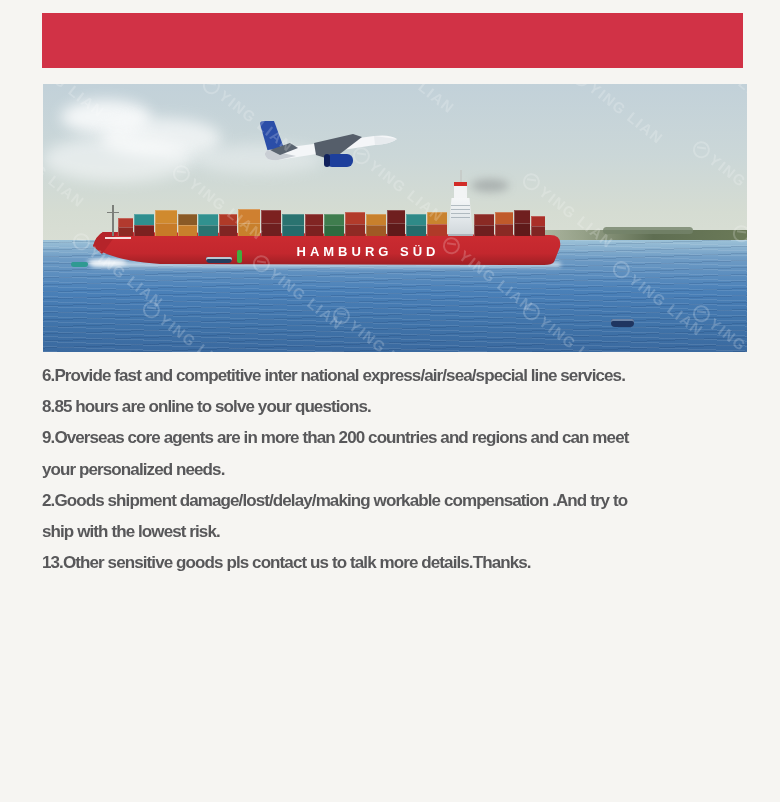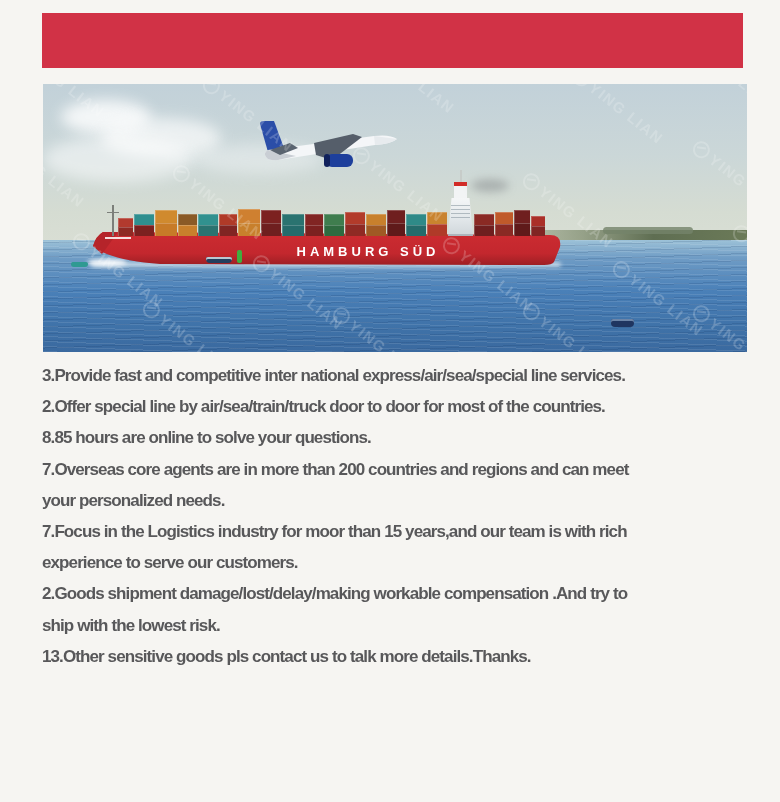--- a/index.html
+++ b/index.html
@@ -290,23 +290,20 @@
         <span>YING LIAN</span>
       </div>
       <div class="wm" style="left: 640px; top: 250px;">
         <span class="ring"></span>
         <span>YING LIAN</span>
       </div>
     </div>
 </div>
 
 <div class="points">
-  <div class="point">3.Provide fast and competitive inter national express/air/sea/special line services.</div>
-  <div class="point">2.Offer special line by air/sea/train/truck door to door for most of the countries.</div>
+  <div class="point">6.Provide fast and competitive inter national express/air/sea/special line services.</div>
   <div class="point">8.85 hours are online to solve your questions.</div>
-  <div class="point">7.Overseas core agents are in more than 200 countries and regions and can meet
+  <div class="point">9.Overseas core agents are in more than 200 countries and regions and can meet
 your personalized needs.</div>
-  <div class="point">7.Focus in the Logistics industry for moor than 15 years,and our team is with rich
-experience to serve our customers.</div>
   <div class="point">2.Goods shipment damage/lost/delay/making workable compensation .And try to
 ship with the lowest risk.</div>
   <div class="point">13.Other sensitive goods pls contact us to talk more details.Thanks.</div>
 </div>
 
 </body></html>

